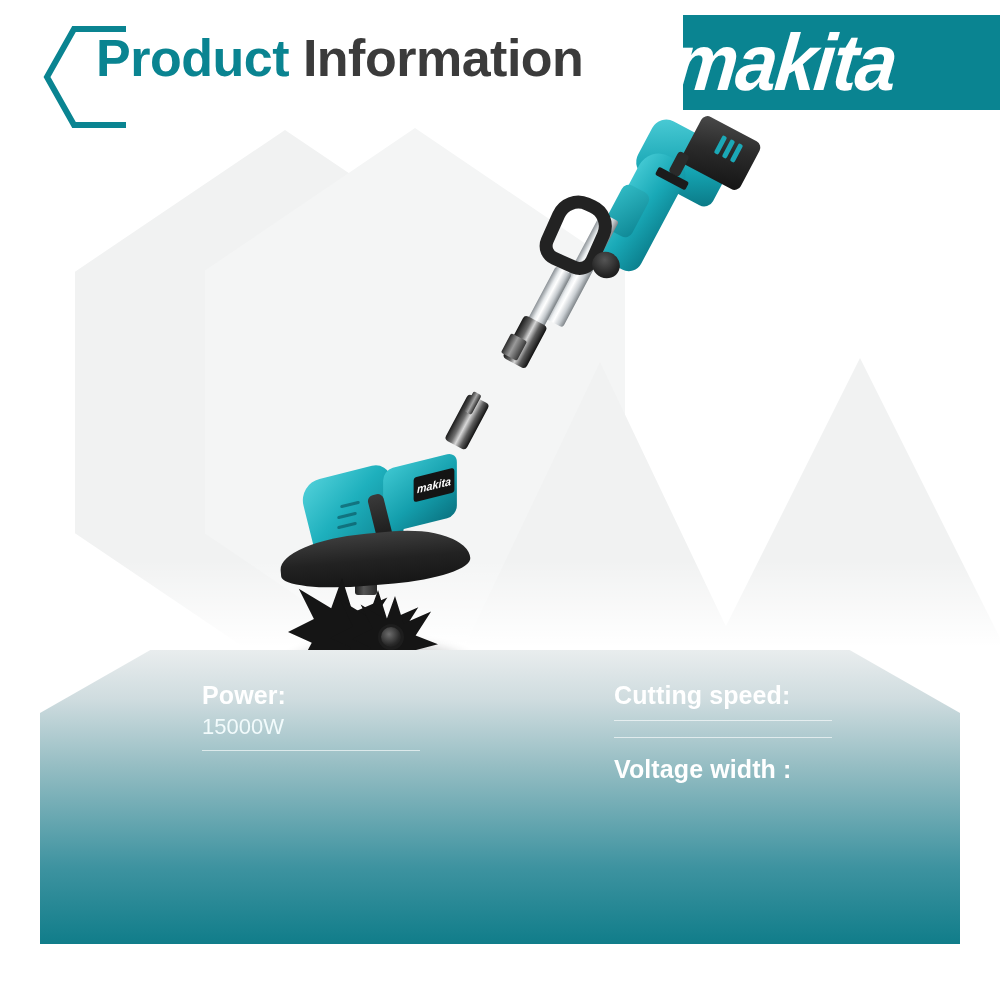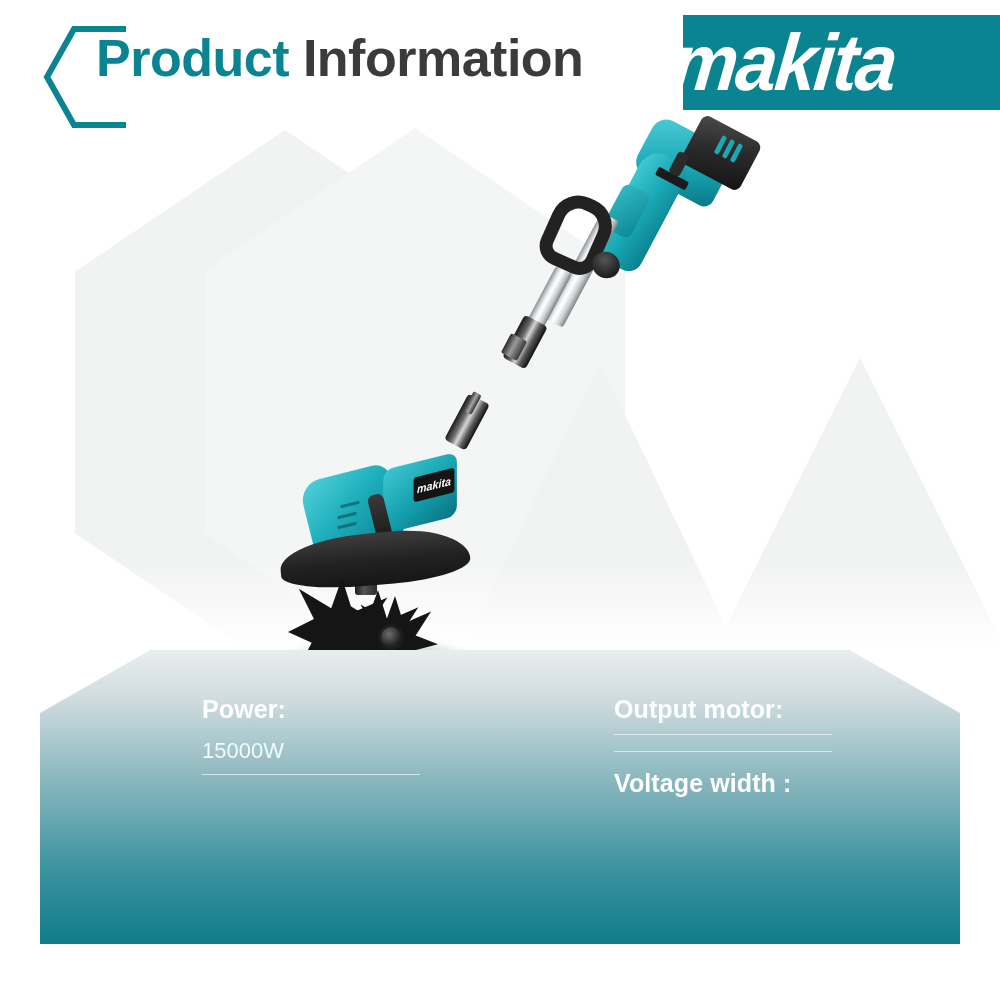--- a/index.html
+++ b/index.html
@@ -410,21 +410,21 @@
         #cfdcdf 14%,
         #93bcc2 34%,
         #3e93a0 62%,
         #0c7b88 86%,
         #007380 100%);
     clip-path: polygon(0% 18%, 12% 0%, 88% 0%, 100% 18%, 100% 100%, 0% 100%);
   }
   .spec-grid {
     position: absolute;
     left: 40px;
-    top: 626px;
+    top: 612px;
     width: 920px;
     height: 350px;
     display: grid;
     grid-template-columns: 1fr 1fr;
     column-gap: 0px;
     padding: 68px 12px 0 0;
     box-sizing: border-box;
   }
   .spec-col { padding-left: 162px; }
   .spec-col.right { padding-left: 120px; }
@@ -435,21 +435,21 @@
     font-weight: 700;
     line-height: 1.22;
     letter-spacing: 0.1px;
     white-space: nowrap;
   }
   .spec-value {
     color: #f2fbfc;
     font-size: 22px;
     font-weight: 400;
     line-height: 1.3;
-    margin-top: 12px;
+    margin-top: 2px;
     white-space: nowrap;
   }
   .spec-rule {
     width: 218px;
     height: 1px;
     background: rgba(255,255,255,0.62);
     margin-top: 9px;
   }
   .spec-rule.hidden { visibility: hidden; height: 1px; }
 </style>
@@ -525,21 +525,21 @@
     <div class="spec-col">
       <div class="spec-item">
         <div class="spec-label">Power:</div>
         <div class="spec-value">15000W</div>
         <div class="spec-rule"></div>
       </div>
     </div>
 
     <div class="spec-col right">
       <div class="spec-item">
-        <div class="spec-label">Output motor:</div>
+        <div class="spec-label">Cutting speed:</div>
         <div class="spec-rule"></div>
       </div>
       <div class="spec-item">
         <div class="spec-rule"></div>
       </div>
       <div class="spec-item">
         <div class="spec-label">Voltage width :</div>
         <div class="spec-rule hidden"></div>
       </div>
     </div>

